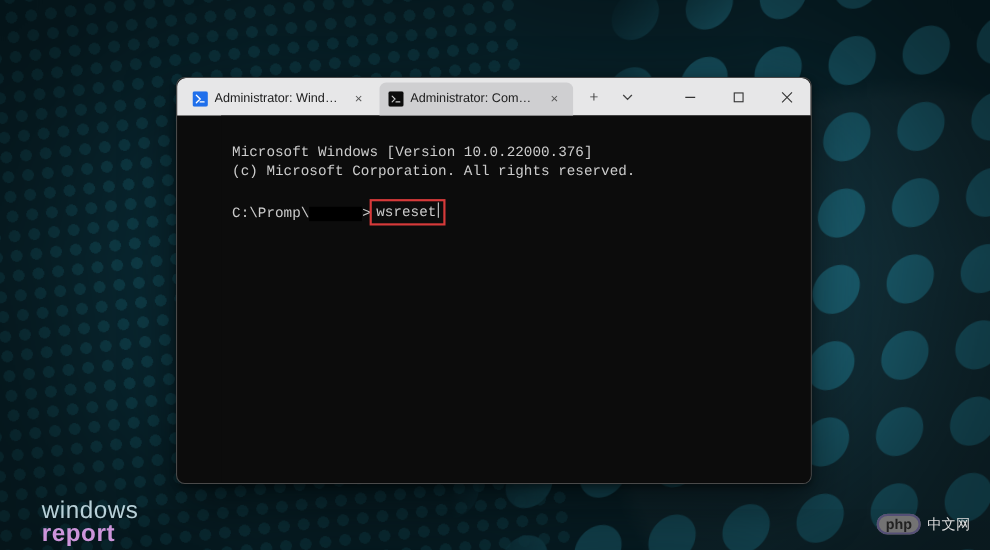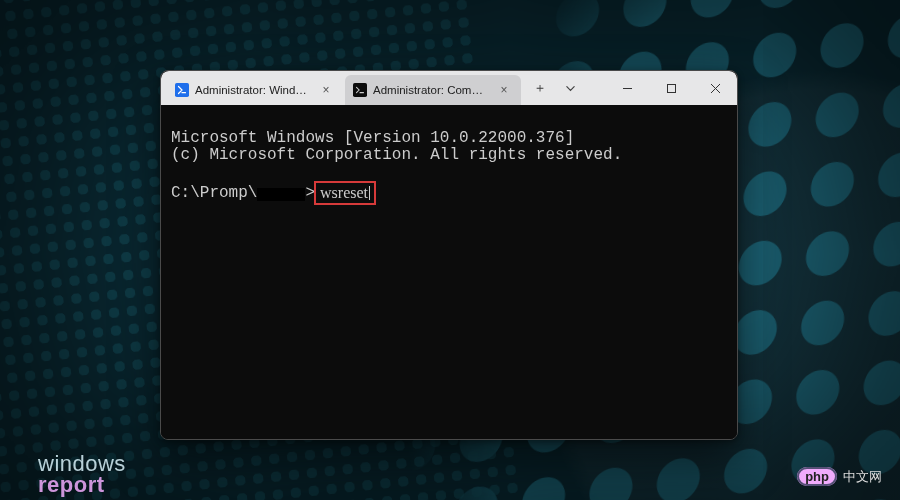--- a/index.html
+++ b/index.html
@@ -98,38 +98,38 @@
     width: 44px; height: 34px; display: flex; align-items: center; justify-content: center;
     color: #333; cursor: pointer;
   }
   .win-btn svg { width: 11px; height: 11px; stroke: #333; stroke-width: 1; fill: none; }
 
   .terminal-body {
     flex: 1;
     background: #0c0c0c;
     color: #cccccc;
     font-family: Consolas, "Courier New", monospace;
-    font-size: 16px;
+    font-size: 13px;
     line-height: 17px;
     padding: 8px 10px;
     white-space: pre;
+    margin-left: 40px;
   }
   .prompt-line { display: flex; align-items: center; }
   .redacted {
     display: inline-block;
     width: 48px; height: 13px;
     background: #000; 
     margin-top: 2px;
   }
   .hilite {
     display: inline-block;
     border: 2px solid #d63a3a;
     padding: 1px 4px 2px 4px;
     margin-left: -1px;
-    font-family: Liberation Serif, serif;
   }
   .cursor {
     display: inline-block;
     width: 1px; height: 14px;
     background: #cccccc;
     margin-left: 1px; margin-bottom: -2px;
   }
 
   
   .wr-logo {
@@ -139,21 +139,21 @@
   }
   .wr-logo .l1 { font-size: 22px; letter-spacing: .5px; }
   .wr-logo .l2 { font-size: 22px; font-weight: 700; letter-spacing: .5px; color: #f0abfc; }
 
   .php-badge {
     position: absolute; right: 18px; bottom: 14px;
     display: flex; align-items: center; gap: 6px;
     font-size: 13px; color: #ddd;
   }
   .php-pill {
-    background: #f0abfc; color: #222; font-weight: 700;
+    background: #737373; color: #222; font-weight: 700;
     border-radius: 10px / 50%; padding: 2px 8px; font-size: 13px;
     box-shadow: inset 0 0 0 2px #555076;
   }
 </style>
 </head>
 <body>
 
 <div class="bg"></div>
 <div class="vignette"></div>
 

